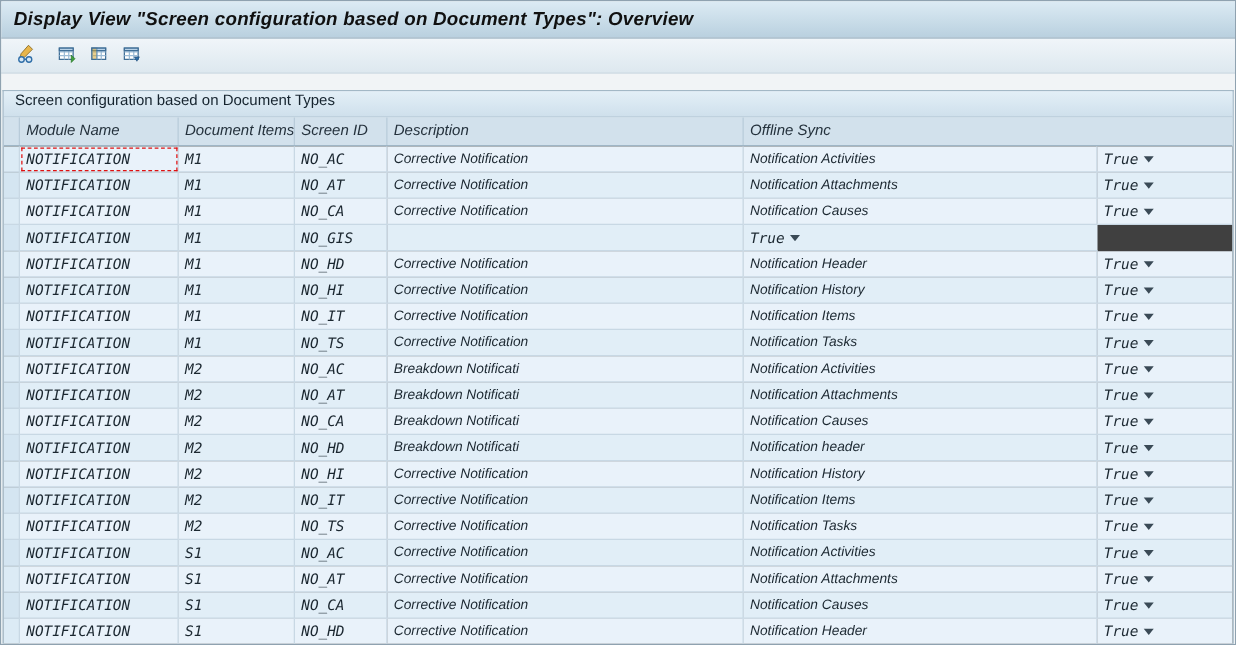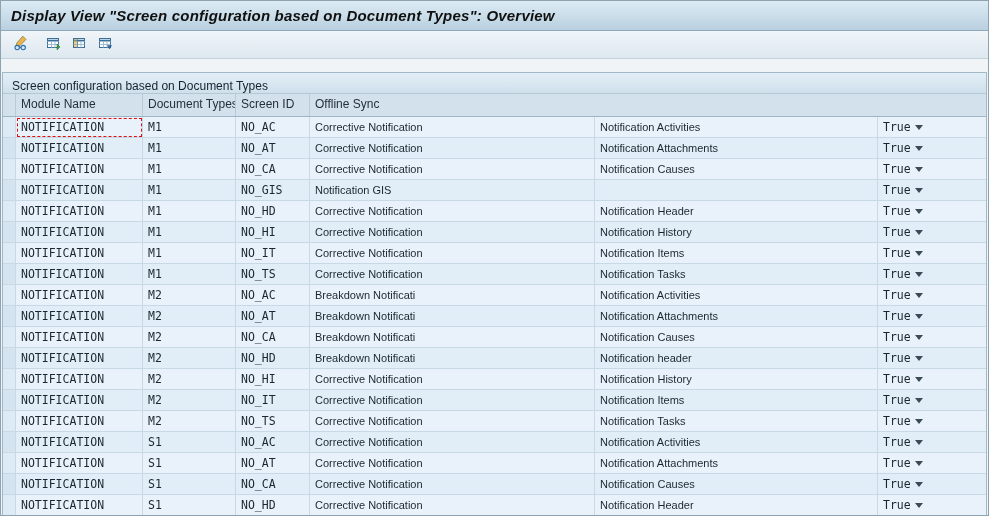--- a/index.html
+++ b/index.html
@@ -45,28 +45,29 @@
   .content { flex: 1; padding: 13px 1px 0 1px; background: #f1f4f6; display: flex; }
   .panel {
     flex: 1; display: flex; flex-direction: column;
     border: 1px solid #a3b8c6; border-bottom: none;
     background: #e8f1f8; overflow: hidden;
   }
   .panel-header {
     height: 21px; flex: 0 0 21px;
     background: linear-gradient(#e3eff7, #cfe0ec);
     border-bottom: 1px solid #b4c8d6;
-    display: flex; align-items: flex-end; padding-left: 9px;
+    display: flex; align-items: flex-start; padding-left: 9px;
     font-size: 12px; color: #15232e;
   }
 
   
   .grid-row {
     display: grid;
     grid-template-columns: 13px 127px 93px 74px 285px 283px 1fr;
+    font-style: italic;
   }
   .thead {
     background: #d2e1ec;
     border-bottom: 1px solid #9fb6c6;
   }
   .thead .hcell {
     height: 22px; line-height: 21px;
     font-size: 12px; color: #24313c;
     padding-left: 5px;
     border-right: 1px solid #b8cbd9;
@@ -161,22 +162,23 @@
   <div class="content">
     <div class="panel">
 
       <div class="panel-header">
         <span>Screen configuration based on Document Types</span>
       </div>
 
       <div class="thead grid-row">
         <div class="hcell"></div>
         <div class="hcell">Module Name</div>
-        <div class="hcell">Document Types</div>
+        <div class="hcell">Document Items</div>
         <div class="hcell">Screen ID</div>
+        <div class="hcell">Description</div>
         <div class="hcell" style="border-right:none;">Offline Sync</div>
       </div>
 
       <div class="tbody" id="table-body">
   <div class="trow grid-row focused">
     <div class="cell sel"></div>
     <div class="cell c-module">NOTIFICATION</div>
     <div class="cell c-doctype">M1</div>
     <div class="cell c-screenid">NO_AC</div>
     <div class="cell c-desc">Corrective Notification</div>
@@ -211,21 +213,20 @@
       <span>True</span>
       <span class="dd-arrow"></span>
     </div>
   </div>
 
   <div class="trow grid-row alt">
     <div class="cell sel"></div>
     <div class="cell c-module">NOTIFICATION</div>
     <div class="cell c-doctype">M1</div>
     <div class="cell c-screenid">NO_GIS</div>
-    <div class="cell c-desc">Notification GIS</div>
     <div class="cell c-screenname"></div>
     <div class="cell c-offline">
       <span>True</span>
       <span class="dd-arrow"></span>
     </div>
   </div>
 
   <div class="trow grid-row">
     <div class="cell sel"></div>
     <div class="cell c-module">NOTIFICATION</div>

